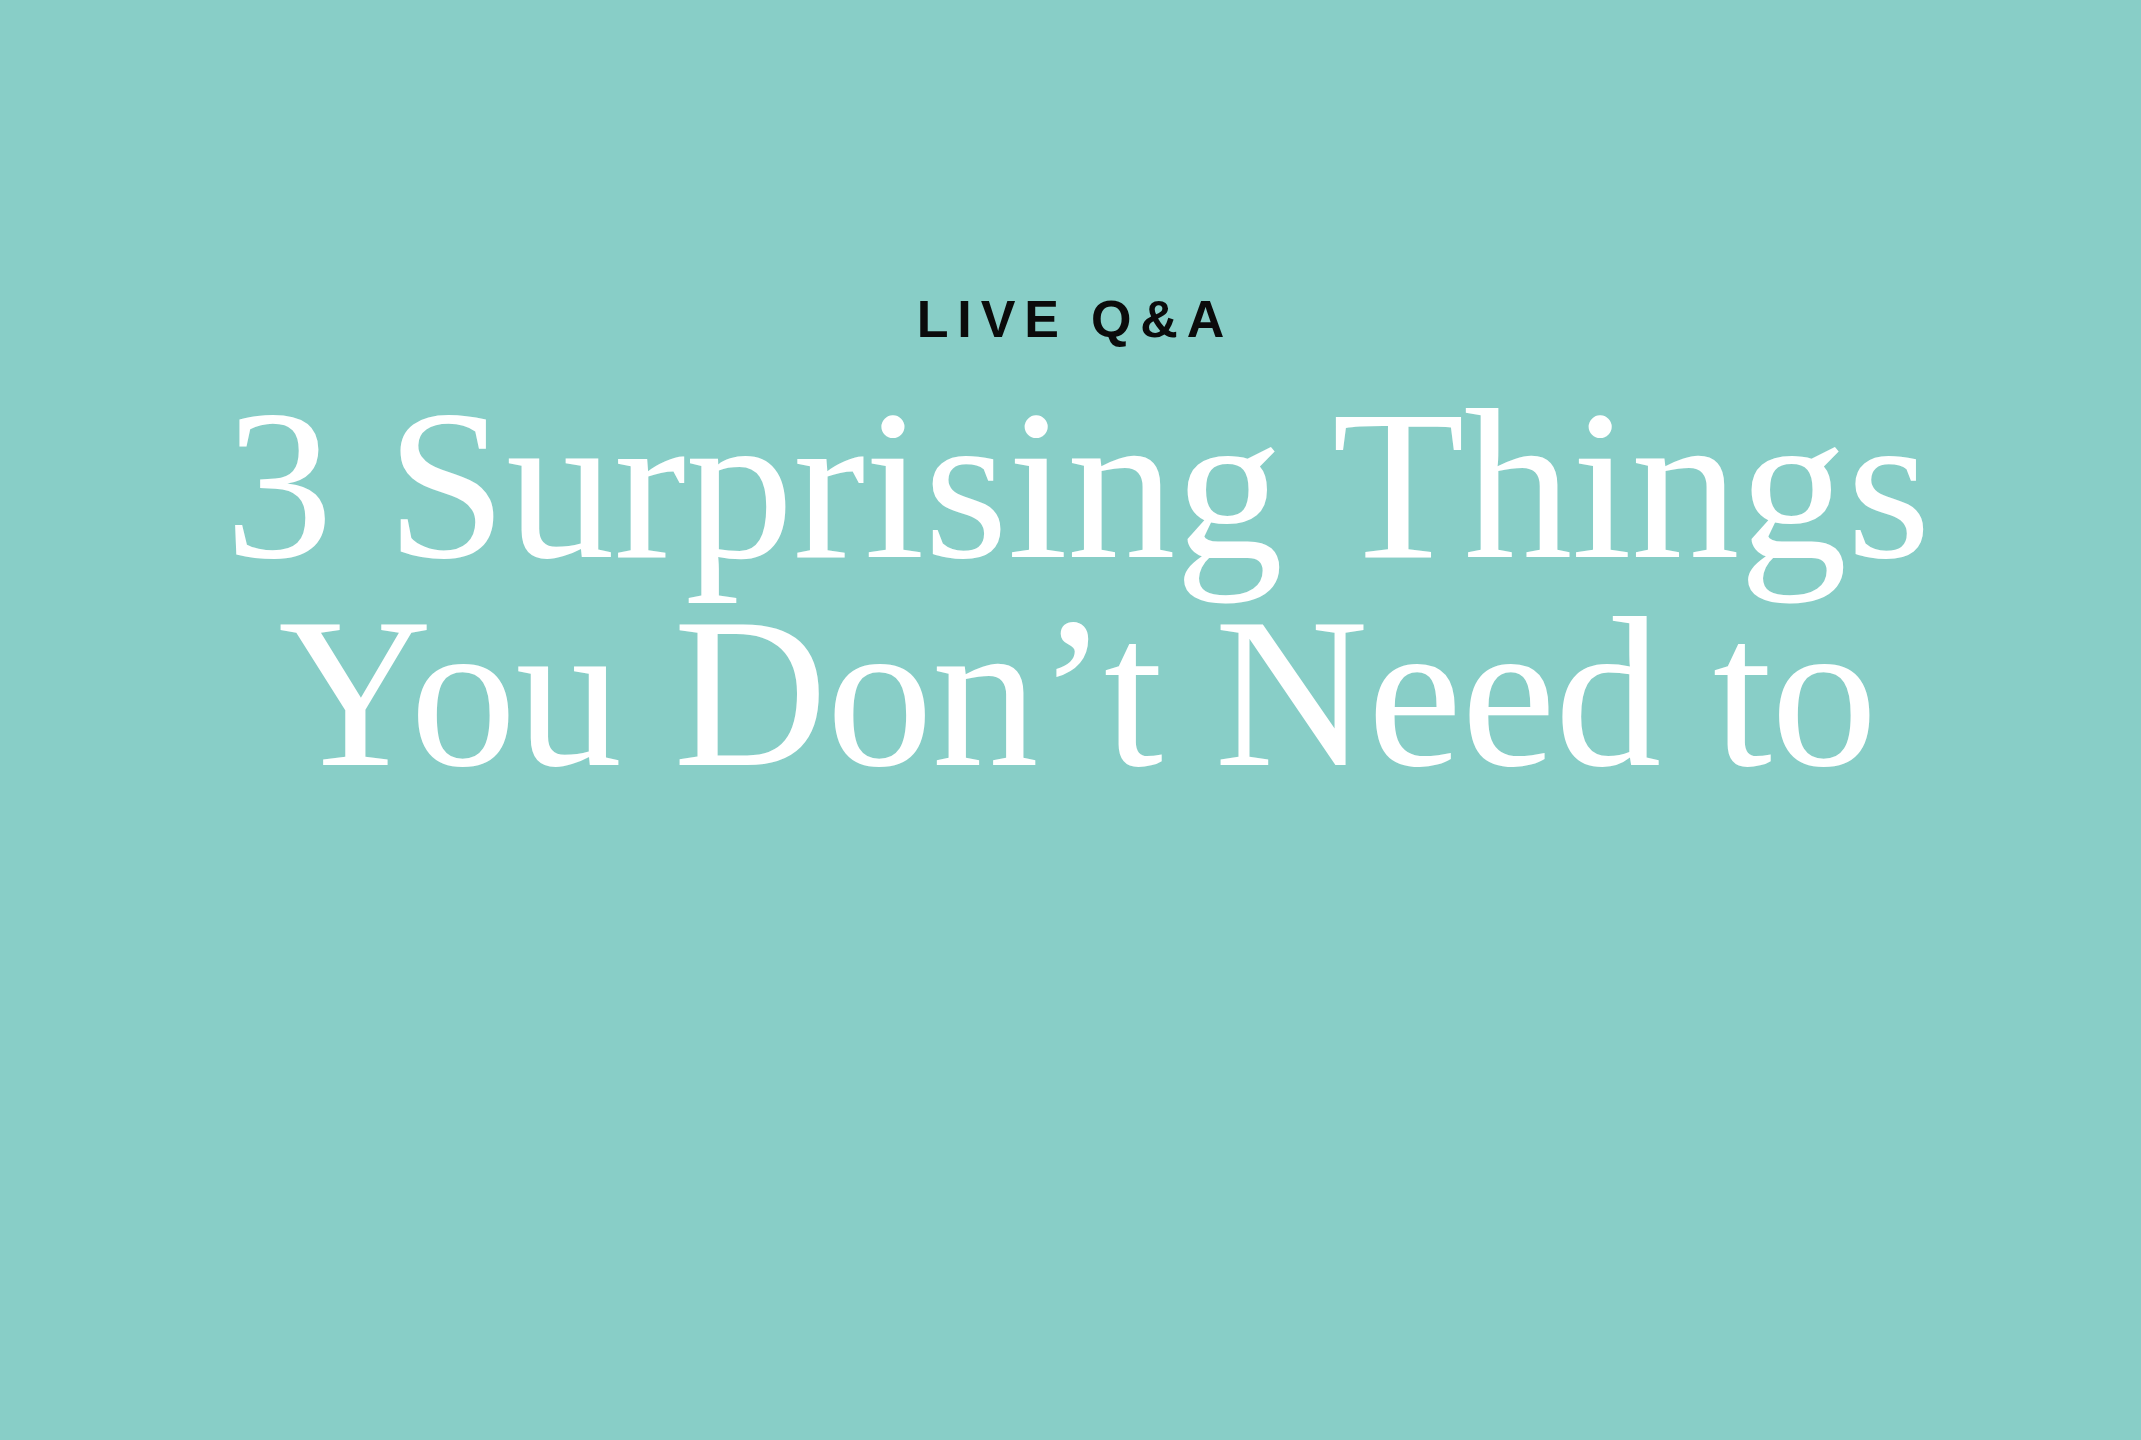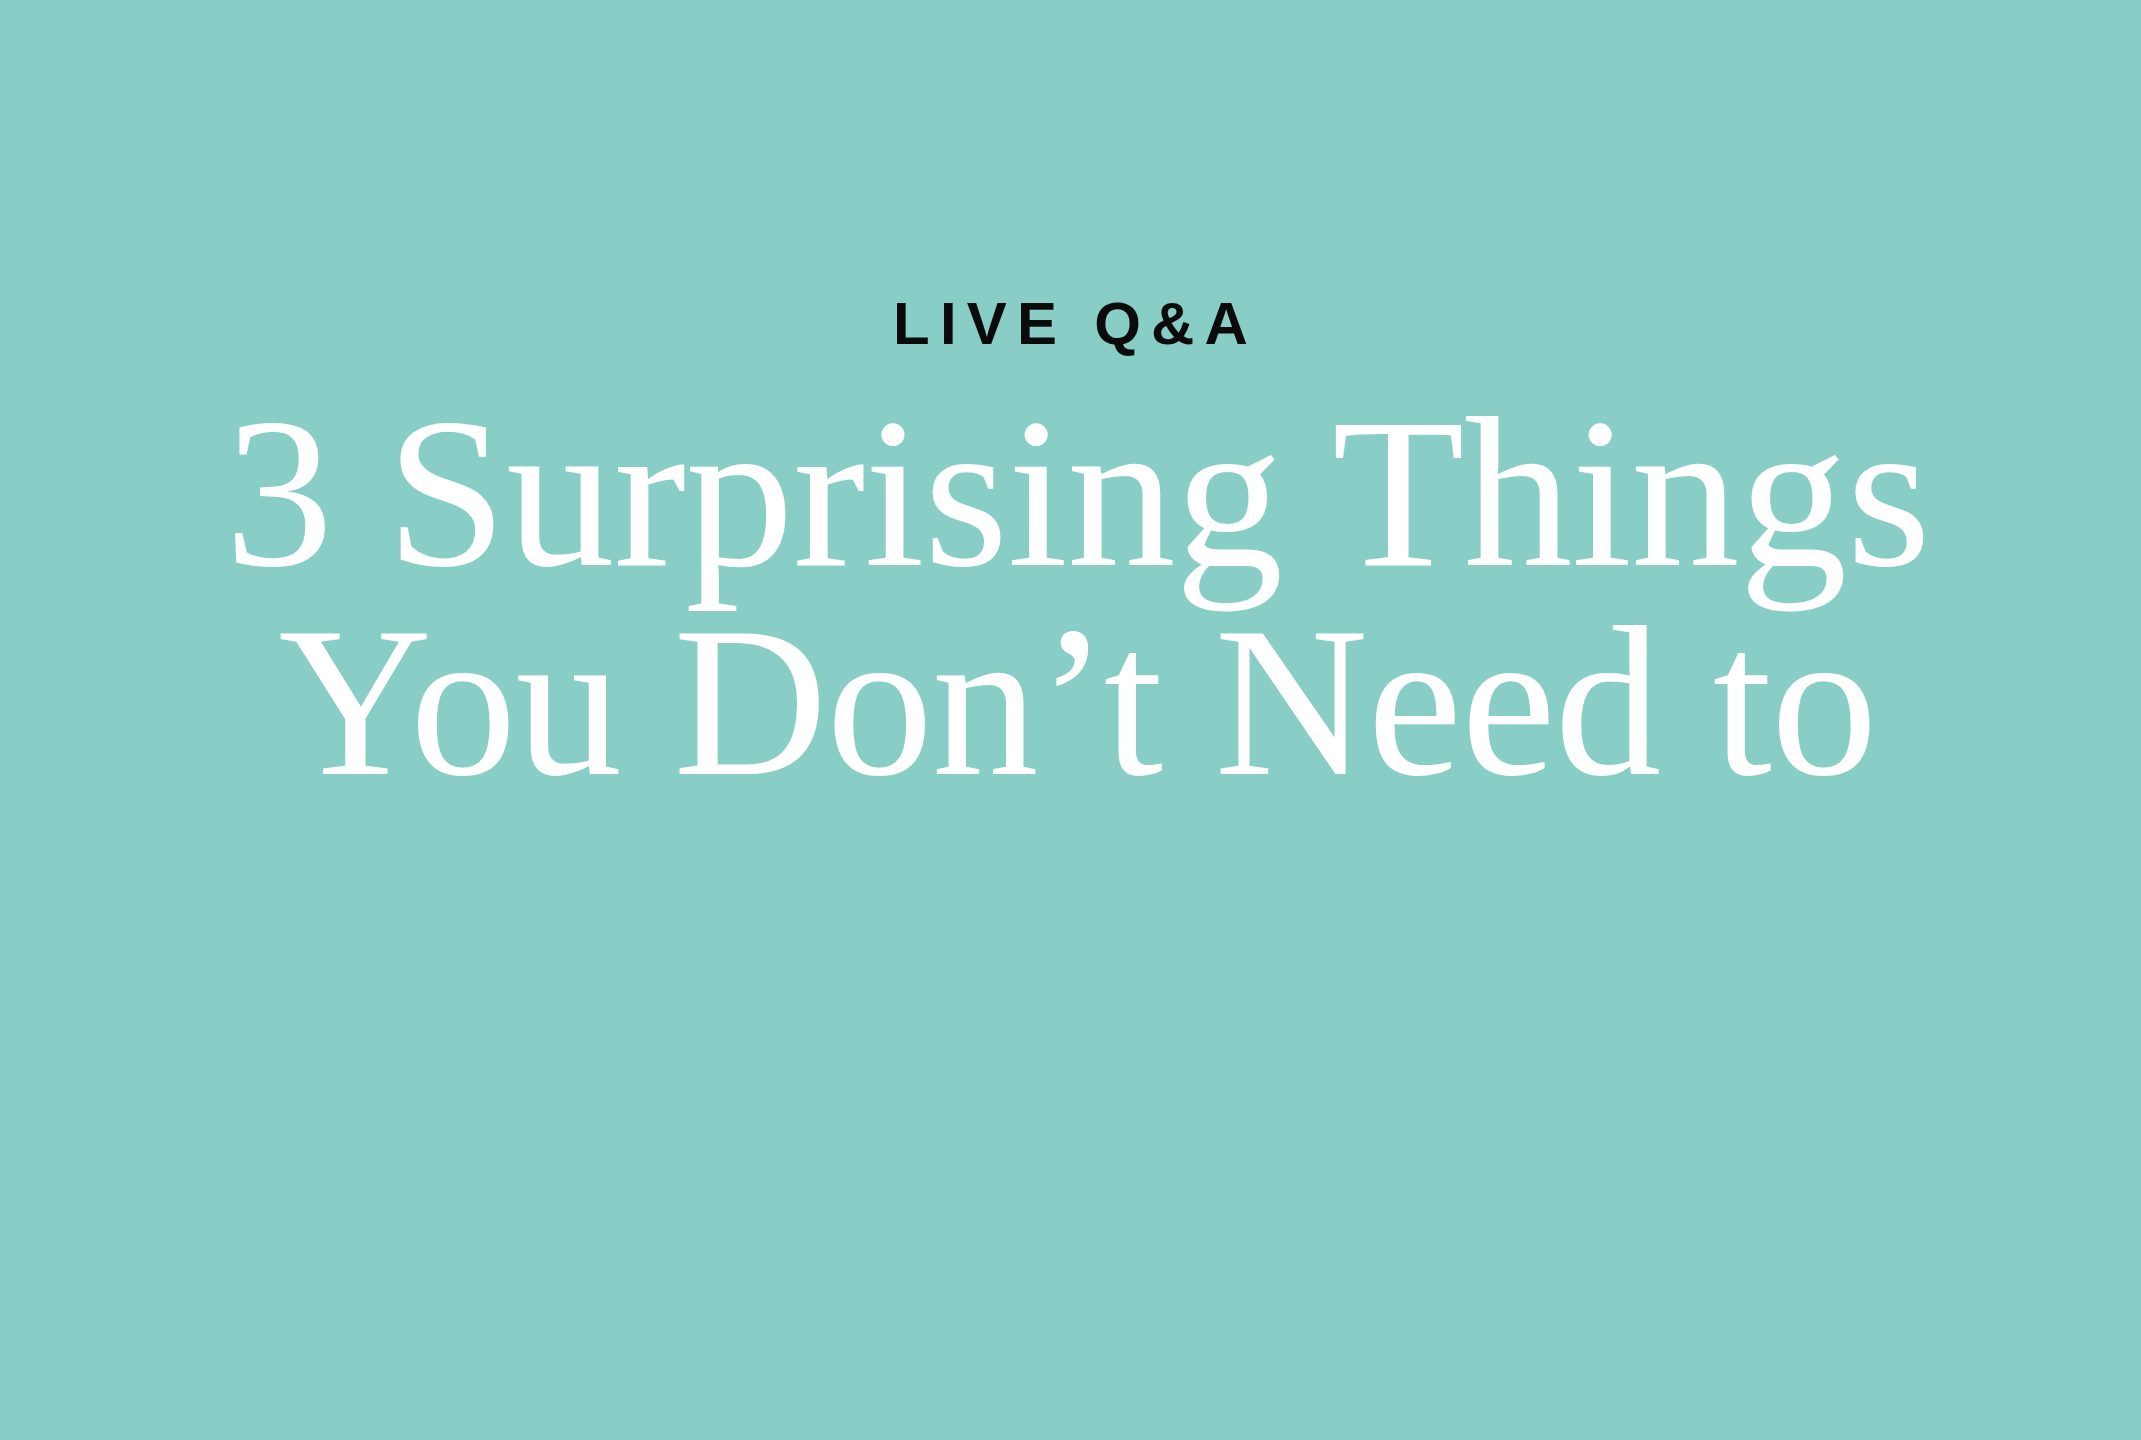--- a/index.html
+++ b/index.html
@@ -30,21 +30,21 @@
     width: 100%;
     text-align: center;
     margin-top: 292px;
     line-height: 1;
   }
   .eyebrow {
     display: inline-block;
     color: #0b0b0b;
     font-family: "Liberation Sans", sans-serif;
     font-weight: 700;
-    font-size: 60px;
+    font-size: 52px;
     letter-spacing: 0.17em;
     
     text-indent: 0.17em;
     line-height: 1.05;
     white-space: nowrap;
   }
 
   
   .headline {
     width: 100%;

